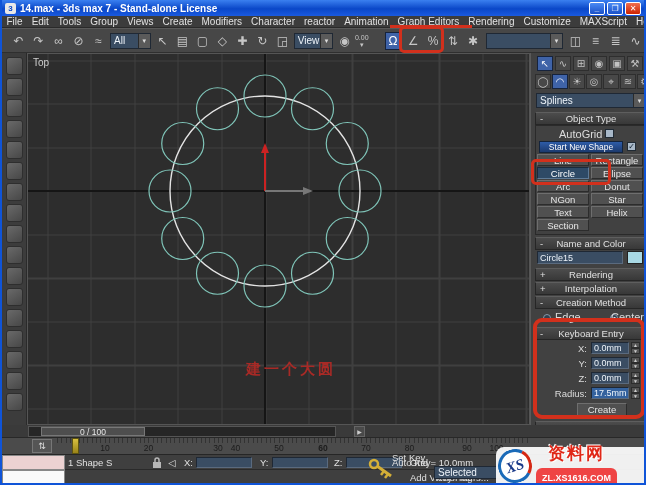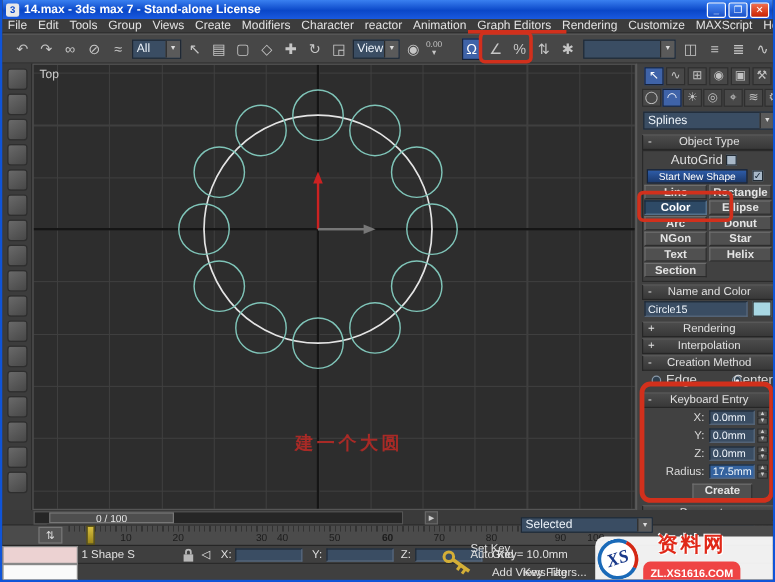--- a/index.html
+++ b/index.html
@@ -59,21 +59,21 @@
   .cpanel{position:absolute;left:528px;top:53px;width:118px;height:372px;background:#414141;border-left:1px solid #5a5a5a;}
   .cp-row{position:absolute;display:flex;gap:2px;}
   .cp-icon{width:16px;height:15px;display:flex;align-items:center;justify-content:center;
     color:#c2c2c2;font-size:10px;background:#484848;border:1px solid #2e2e2e;}
   .cp-icon.active{background:#3f63a8;color:#fff;border:1px solid #16233c;}
   .rollhead{position:absolute;left:4px;width:112px;height:13px;background:linear-gradient(180deg,#4c4c4c,#383838);
     border:1px solid #262626;border-top-color:#5e5e5e;color:#e0e0e0;font-size:9.5px;
     display:flex;align-items:center;justify-content:center;gap:4px;}
   .rollhead .pm{position:absolute;left:4px;}
   .pbtn{background:#505050;border:1px solid;border-color:#6e6e6e #2c2c2c #2c2c2c #6e6e6e;
-    color:#e4e4e4;font-size:9.5px;display:flex;align-items:center;justify-content:center;height:12px;font-weight:bold;}
+    color:#e4e4e4;font-size:9.5px;display:flex;align-items:center;justify-content:center;height:12px;}
   .pbtn.pressed{background:#2e4a66;border-color:#1a2a3c #5e7a96 #5e7a96 #1a2a3c;color:#fff;}
   .field{background:#3a4d63;border:1px solid;border-color:#1f2834 #5a6a7e #5a6a7e #1f2834;
     color:#eef4fa;font-size:9px;display:flex;align-items:center;padding-left:2px;height:12px;}
   .field.hl{background:#34629e;}
   .spinner{width:9px;height:12px;display:flex;flex-direction:column;}
   .spinner span{flex:1;background:#555;border:1px solid #2c2c2c;color:#ccc;font-size:5px;line-height:4px;text-align:center;}
   .flabel{position:absolute;color:#dcdcdc;font-size:9.5px;text-align:right;width:52px;}
   .checkbox{width:9px;height:9px;background:#a8b8c8;border:1px solid #202a34;font-size:8px;line-height:8px;
     text-align:center;color:#102030;font-weight:bold;}
   .radio{width:8px;height:8px;border-radius:50%;background:#30404f;border:1px solid #8898a8;display:inline-block;position:relative;}
@@ -283,21 +283,21 @@
 
     <span class="stext" style="left:28px;top:75px;color:#dcdcdc;">AutoGrid</span>
     <div class="checkbox abs" style="left:74px;top:76px;"></div>
 
     <div class="abs" style="left:8px;top:88px;width:84px;height:12px;background:linear-gradient(180deg,#2e5ca8,#1c3a6e);border:1px solid #14243c;color:#fff;font-size:8.5px;display:flex;align-items:center;justify-content:center;white-space:nowrap;overflow:hidden;">Start New Shape</div>
     <div class="checkbox abs" style="left:96px;top:89px;">✓</div>
 
     <div class="objgrid">
         <div class="pbtn">Line</div>
         <div class="pbtn">Rectangle</div>
-        <div class="pbtn pressed">Color</div>
+        <div class="pbtn pressed">Circle</div>
         <div class="pbtn">Ellipse</div>
         <div class="pbtn">Arc</div>
         <div class="pbtn">Donut</div>
         <div class="pbtn">NGon</div>
         <div class="pbtn">Star</div>
         <div class="pbtn">Text</div>
         <div class="pbtn">Helix</div>
         <div class="pbtn">Section</div>
       </div>
 
@@ -417,21 +417,21 @@
     <span class="stext" style="left:408px;top:2px;">Add Views Tag</span>
   </div>
 
   <svg class="abs" style="left:366px;top:456px;z-index:10;" width="26" height="26">
     <circle cx="6" cy="8" r="4" fill="none" stroke="#d4af37" stroke-width="2.5"></circle>
     <line x1="9" y1="10" x2="23" y2="20" stroke="#d4af37" stroke-width="3"></line>
     <line x1="16" y1="15" x2="13" y2="19" stroke="#d4af37" stroke-width="2.5"></line>
     <line x1="20" y1="18" x2="17" y2="22" stroke="#d4af37" stroke-width="2.5"></line>
   </svg>
   <span class="stext" style="left:390px;top:457px;font-size:9.5px;z-index:5;">Auto Key</span>
-  <div class="combo abs" style="left:432px;top:431px;width:110px;height:13px;z-index:5;text-align:right;">
+  <div class="combo abs" style="left:432px;top:466px;width:94px;height:13px;z-index:5;text-align:right;">
     <span>Selected</span>
     <span class="arrowbtn">▼</span>
   </div>
   <span class="stext" style="left:390px;top:452px;font-size:9.5px;">Set Key</span>
   <span class="stext" style="left:434px;top:472px;font-size:9.5px;">Key Filters...</span>
 
   <div class="listener-pink"></div>
   <div class="listener-white"></div>
 
   <div class="red-tail" style="left:388px;top:25px;width:82px;height:3px;"></div>

